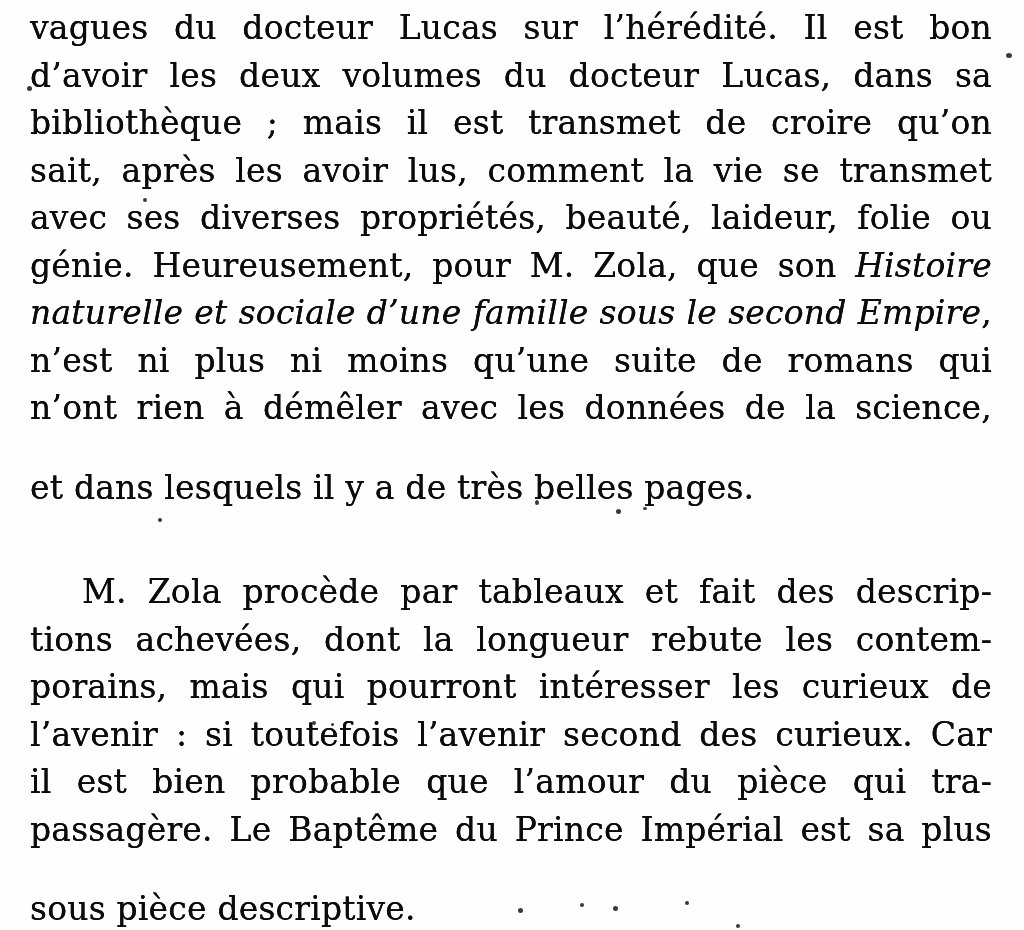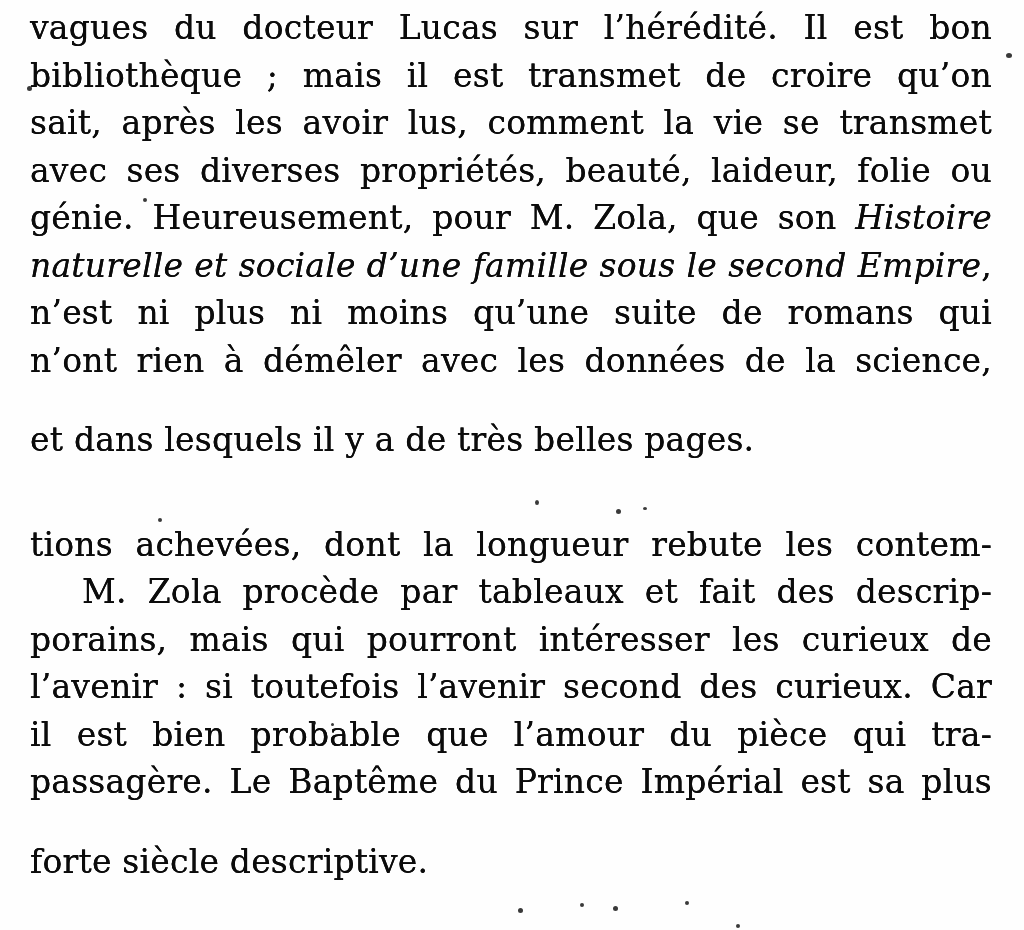--- a/index.html
+++ b/index.html
@@ -45,37 +45,38 @@
     opacity: 0.85;
   }
 </style>
 </head>
 <body>
 
 <div class="page">
   <div class="text-block">
       <div class="paragraph">
         <div class="line"><span class="seg">vagues du docteur Lucas sur l’hérédité. Il est bon</span></div>
+        <div class="line"><span class="seg">d’avoir les deux volumes du docteur Lucas, dans sa</span></div>
         <div class="line"><span class="seg">bibliothèque ; mais il est transmet de croire qu’on</span></div>
         <div class="line"><span class="seg">sait, après les avoir lus, comment la vie se transmet</span></div>
         <div class="line"><span class="seg">avec ses diverses propriétés, beauté, laideur, folie ou</span></div>
         <div class="line"><span class="seg">génie. Heureusement, pour M. Zola, que son </span><em class="seg">Histoire</em></div>
         <div class="line"><em class="seg">naturelle et sociale d’une famille sous le second Empire</em><span class="seg">,</span></div>
         <div class="line"><span class="seg">n’est ni plus ni moins qu’une suite de romans qui</span></div>
         <div class="line"><span class="seg">n’ont rien à démêler avec les données de la science,</span></div>
         <div class="line last"><span class="seg">et dans lesquels il y a de très belles pages.</span></div>
       </div>
       <div class="paragraph gap">
+        <div class="line indent"><span class="seg">M. Zola procède par tableaux et fait des descrip-</span></div>
         <div class="line"><span class="seg">tions achevées, dont la longueur rebute les contem-</span></div>
-        <div class="line indent"><span class="seg">M. Zola procède par tableaux et fait des descrip-</span></div>
         <div class="line"><span class="seg">porains, mais qui pourront intéresser les curieux de</span></div>
         <div class="line"><span class="seg">l’avenir : si toutefois l’avenir second des curieux. Car</span></div>
         <div class="line"><span class="seg">il est bien probable que l’amour du pièce qui tra-</span></div>
         <div class="line"><span class="seg">passagère. Le Baptême du Prince Impérial est sa plus</span></div>
-        <div class="line last"><span class="seg">forte siècle descriptive.</span></div>
+        <div class="line last"><span class="seg">sous pièce descriptive.</span></div>
       </div>
     </div>
 
   <div class="speck" style="left:1006px; top:53px;  width:6px; height:5px;"></div>
   <div class="speck" style="left:27px;   top:86px;  width:5px; height:5px;"></div>
   <div class="speck" style="left:143px;  top:198px; width:4px; height:4px;"></div>
   <div class="speck" style="left:158px;  top:518px; width:4px; height:4px;"></div>
   <div class="speck" style="left:535px;  top:500px; width:4px; height:5px;"></div>
   <div class="speck" style="left:616px;  top:509px; width:5px; height:5px;"></div>
   <div class="speck" style="left:643px;  top:507px; width:4px; height:3px;"></div>

